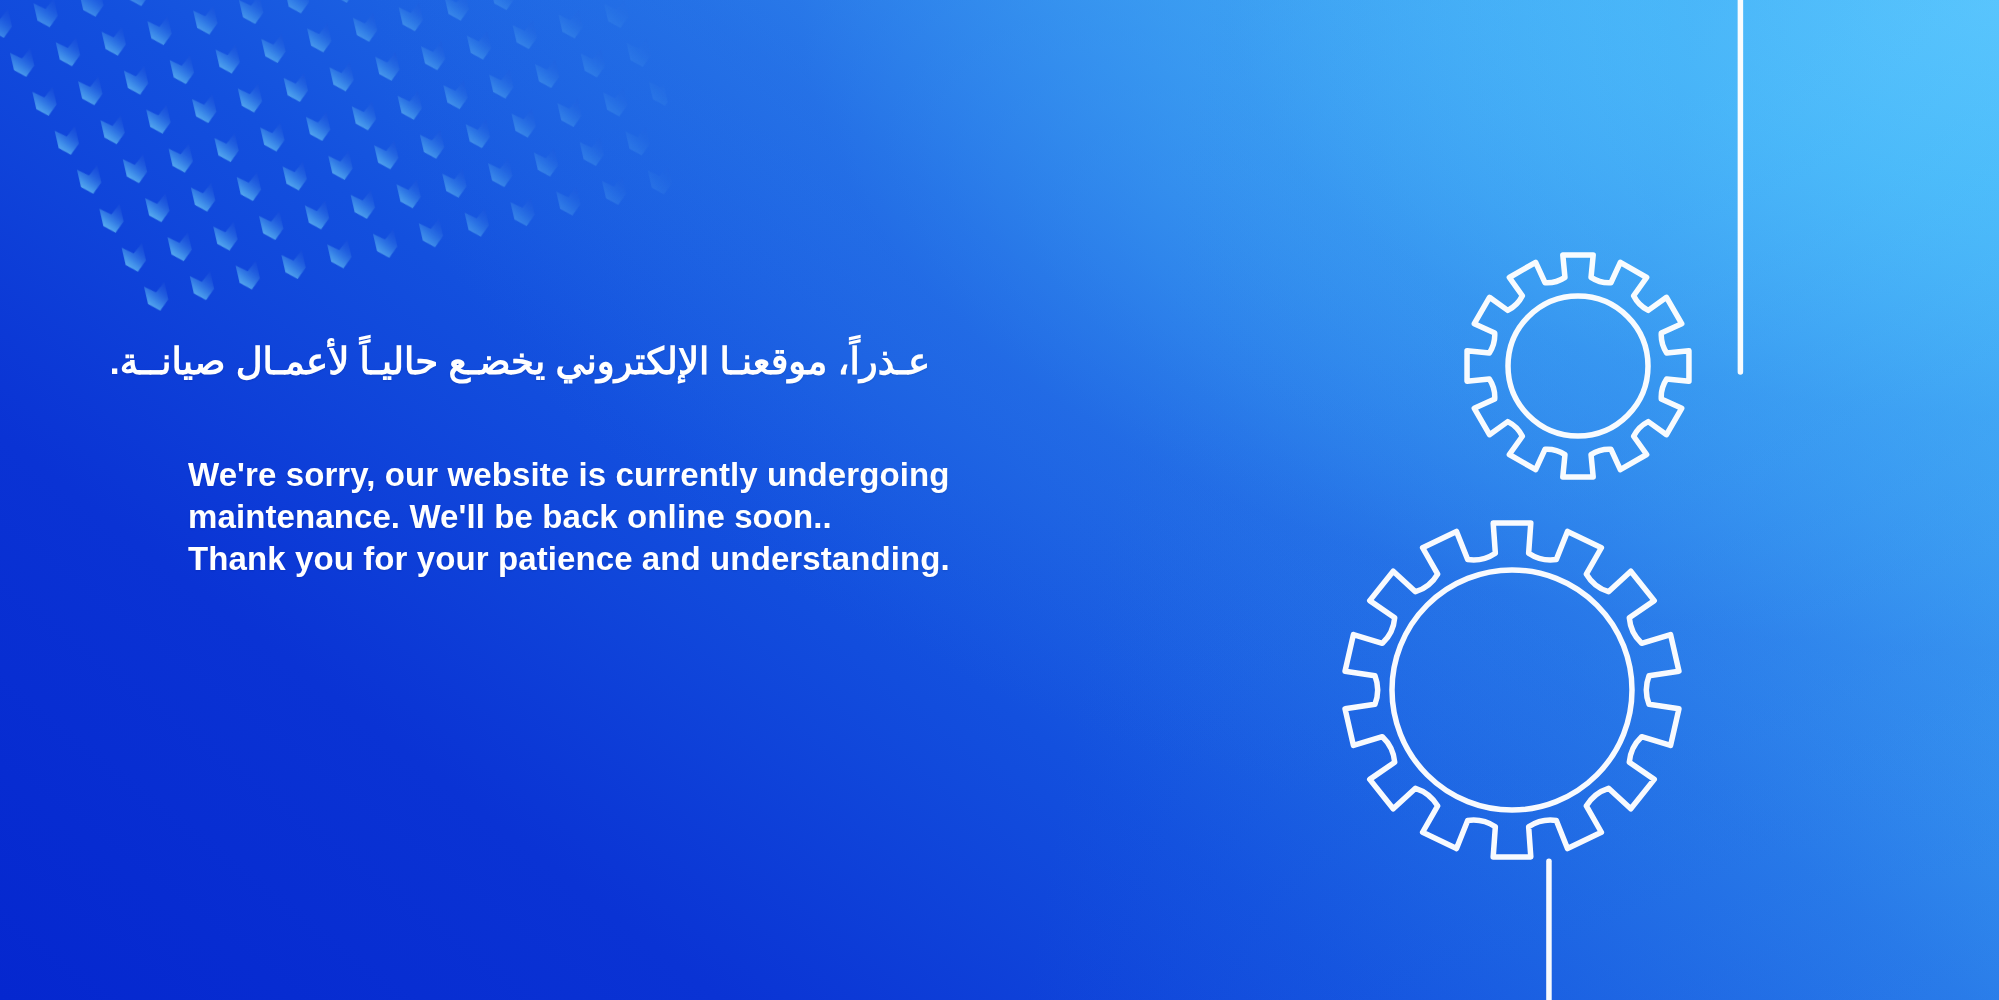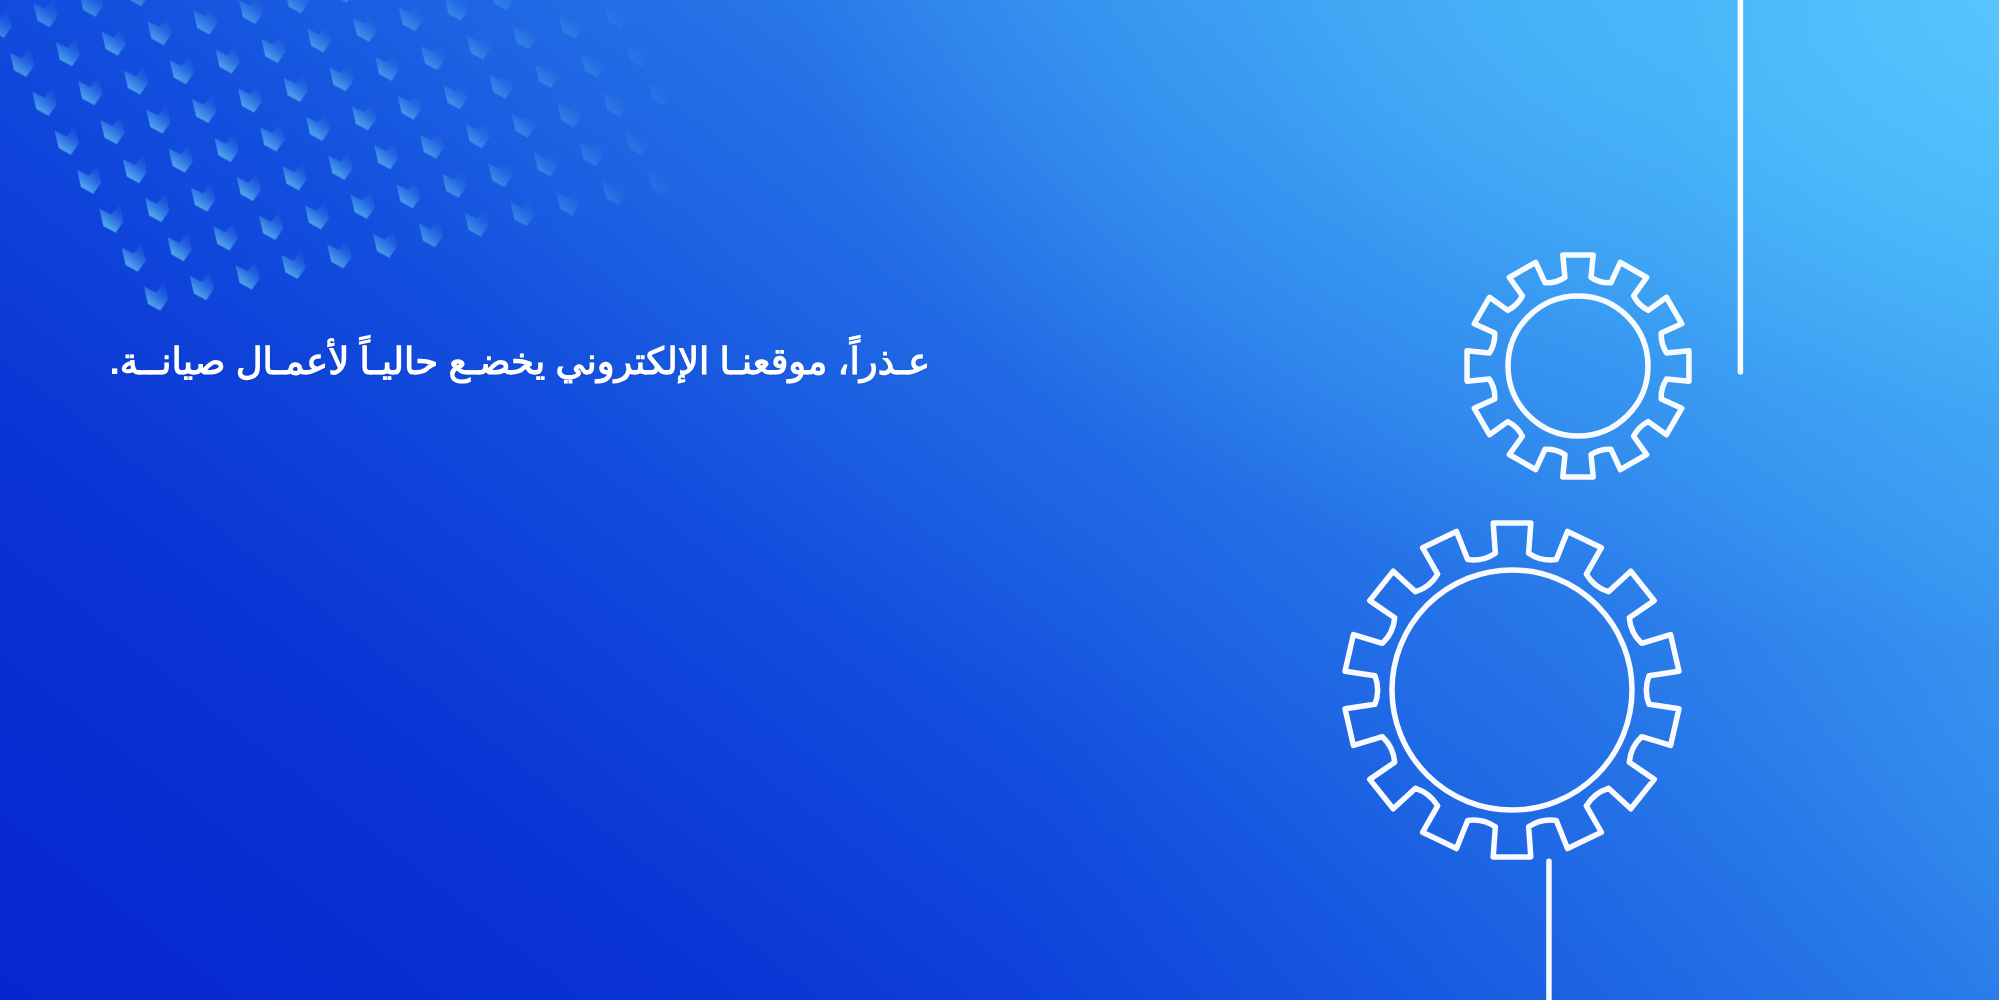--- a/index.html
+++ b/index.html
@@ -276,16 +276,21 @@
       <path d="M 449.96 861.36 L 449.96 1020"></path>
     </g>
   </svg>
 
   <div class="message-block">
 
     <div class="msg-ar-wrap">
       <div class="msg-ar">عـذراً، موقعنـا الإلكتروني يخضـع حاليـاً لأعمـال صيانــة.</div>
     </div>
 
+    <div class="msg-en-block">
+      <div class="msg-en">We're sorry, our website is currently undergoing</div>
+      <div class="msg-en">maintenance. We'll be back online soon..</div>
+      <div class="msg-en">Thank you for your patience and understanding.</div>
+    </div>
 
   </div>
 
 </div>
 
 </body></html>

